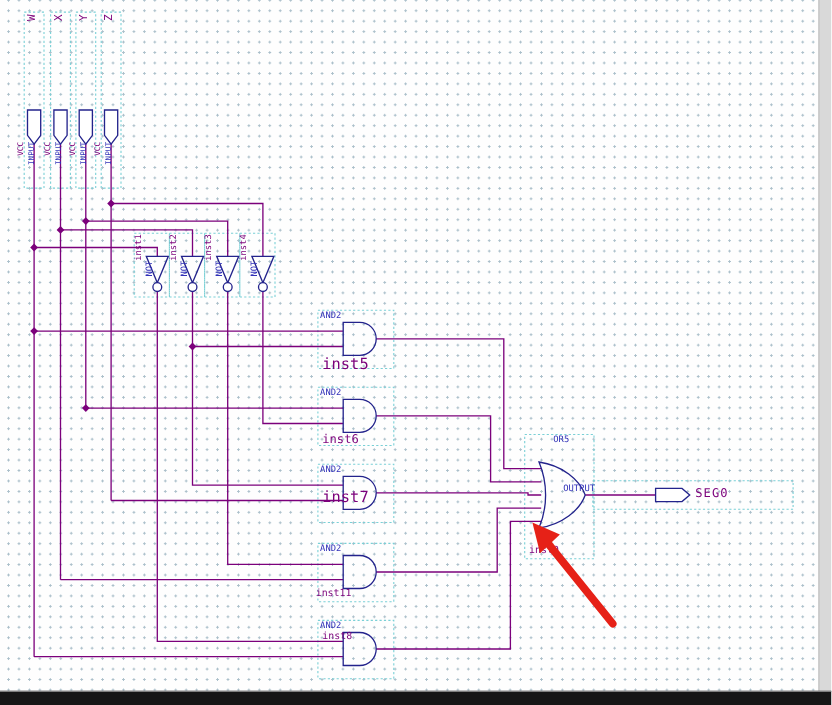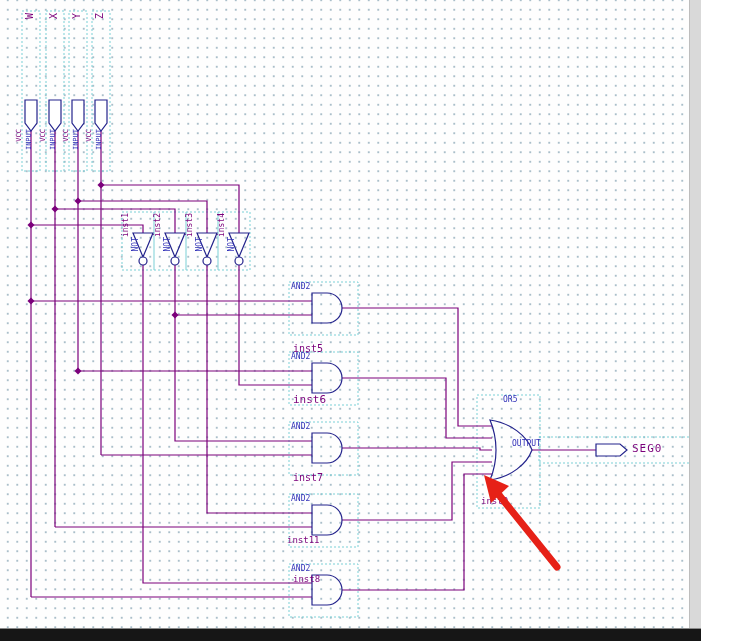--- a/index.html
+++ b/index.html
@@ -1,18 +1,18 @@
 <!DOCTYPE html>
 <html><head>
 <meta charset="utf-8">
 <style>
   *{box-sizing:border-box}
   html,body{margin:0;padding:0}
   body{width:756px;height:641px;font-family:"DejaVu Sans Mono","Liberation Mono",monospace;background:#fff}
-  #screen{position:relative;width:701px;height:641px;overflow:hidden;background:#fff}
+  #screen{position:relative;width:756px;height:641px;overflow:hidden;background:#fff}
   #canvas{position:absolute;left:0;top:0;width:744px;height:628px;
     background-color:#fefefe;
     background-image:radial-gradient(circle,#aabfca 0.9px,transparent 1.2px);
     background-size:9.5px 9.5px;background-position:3px 5px;}
   #schem-svg,#arrow-svg{position:absolute;left:0;top:0}
   #arrow-svg{pointer-events:none}
   .lbl{position:absolute;line-height:1;white-space:nowrap}
   .blue{color:#3030b8}
   .purple{color:#7b007b}
   .vtext{writing-mode:vertical-rl;transform:rotate(180deg)}
@@ -130,25 +130,25 @@
     <div class="lbl vtext purple" style="left:122px;top:213px;font-size:8px">inst1</div>
     <div class="lbl vtext purple" style="left:154px;top:213px;font-size:8px">inst2</div>
     <div class="lbl vtext purple" style="left:186px;top:213px;font-size:8px">inst3</div>
     <div class="lbl vtext purple" style="left:218px;top:213px;font-size:8px">inst4</div>
     <div class="lbl vtext blue" style="left:132px;top:237px;font-size:8px">NOT</div>
     <div class="lbl vtext blue" style="left:164px;top:237px;font-size:8px">NOT</div>
     <div class="lbl vtext blue" style="left:196px;top:237px;font-size:8px">NOT</div>
     <div class="lbl vtext blue" style="left:228px;top:237px;font-size:8px">NOT</div>
 
     <div class="lbl blue" style="left:291px;top:283px;font-size:8px">AND2</div>
-    <div class="lbl purple" style="left:293px;top:344px;font-size:10px">inst5</div>
+    <div class="lbl purple" style="left:293px;top:324px;font-size:14px">inst5</div>
     <div class="lbl blue" style="left:291px;top:353px;font-size:8px">AND2</div>
     <div class="lbl purple" style="left:293px;top:394px;font-size:11px">inst6</div>
     <div class="lbl blue" style="left:291px;top:423px;font-size:8px">AND2</div>
-    <div class="lbl purple" style="left:293px;top:473px;font-size:10px">inst7</div>
+    <div class="lbl purple" style="left:293px;top:445px;font-size:14px">inst7</div>
     <div class="lbl blue" style="left:291px;top:495px;font-size:8px">AND2</div>
     <div class="lbl purple" style="left:287px;top:536px;font-size:9px">inst11</div>
     <div class="lbl blue" style="left:291px;top:565px;font-size:8px">AND2</div>
     <div class="lbl purple" style="left:293px;top:575px;font-size:9px">inst8</div>
 
     <div class="lbl blue" style="left:503px;top:396px;font-size:8px">OR5</div>
     <div class="lbl purple" style="left:481px;top:497px;font-size:9px">inst9</div>
 
     <div class="lbl blue" style="left:512px;top:440px;font-size:8px">OUTPUT</div>
     <div class="lbl purple" style="left:632px;top:443px;font-size:11px;letter-spacing:1px">SEG0</div>

